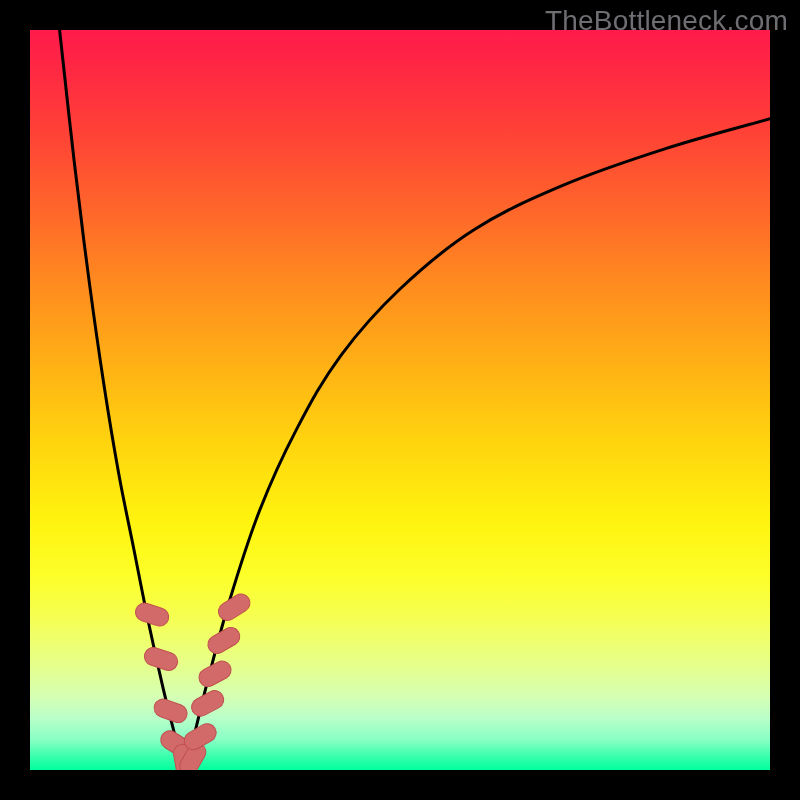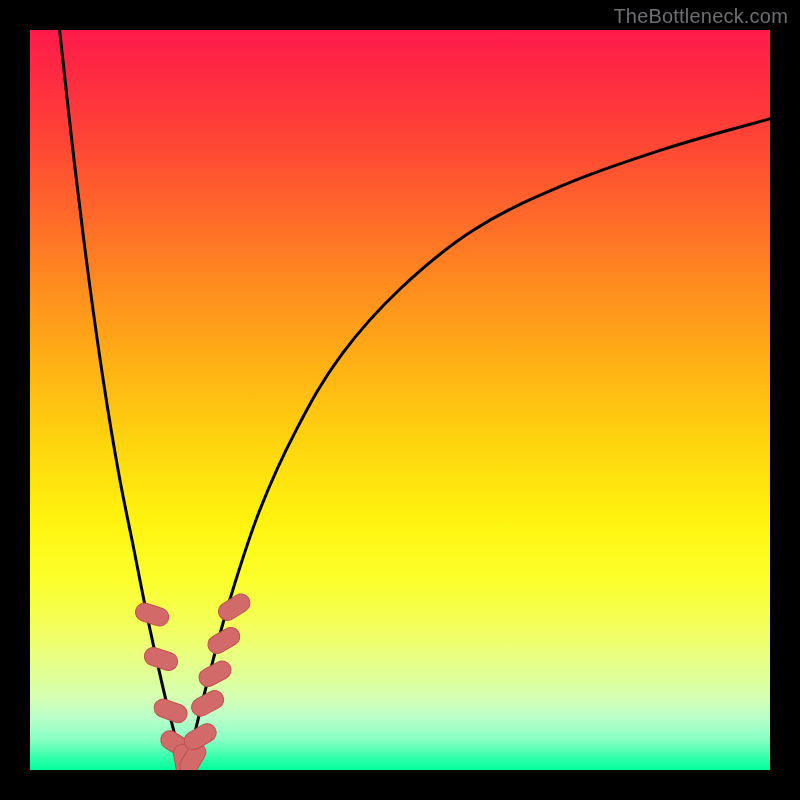--- a/index.html
+++ b/index.html
@@ -52,21 +52,21 @@
   }
   .svg-layer {
     position: absolute;
     inset: 0;
   }
   .watermark {
     position: absolute;
     top: 5px;
     right: 12px;
     color: #6e6e73;
-    font-size: 20px;
+    font-size: 28px;
     letter-spacing: 0.2px;
   }
 </style>
 </head>
 <body>
 
 <div class="frame">
   <div class="plot-area">
     <div class="gradient"></div>
     <svg class="svg-layer" width="740" height="740" viewBox="0 0 740 740">

